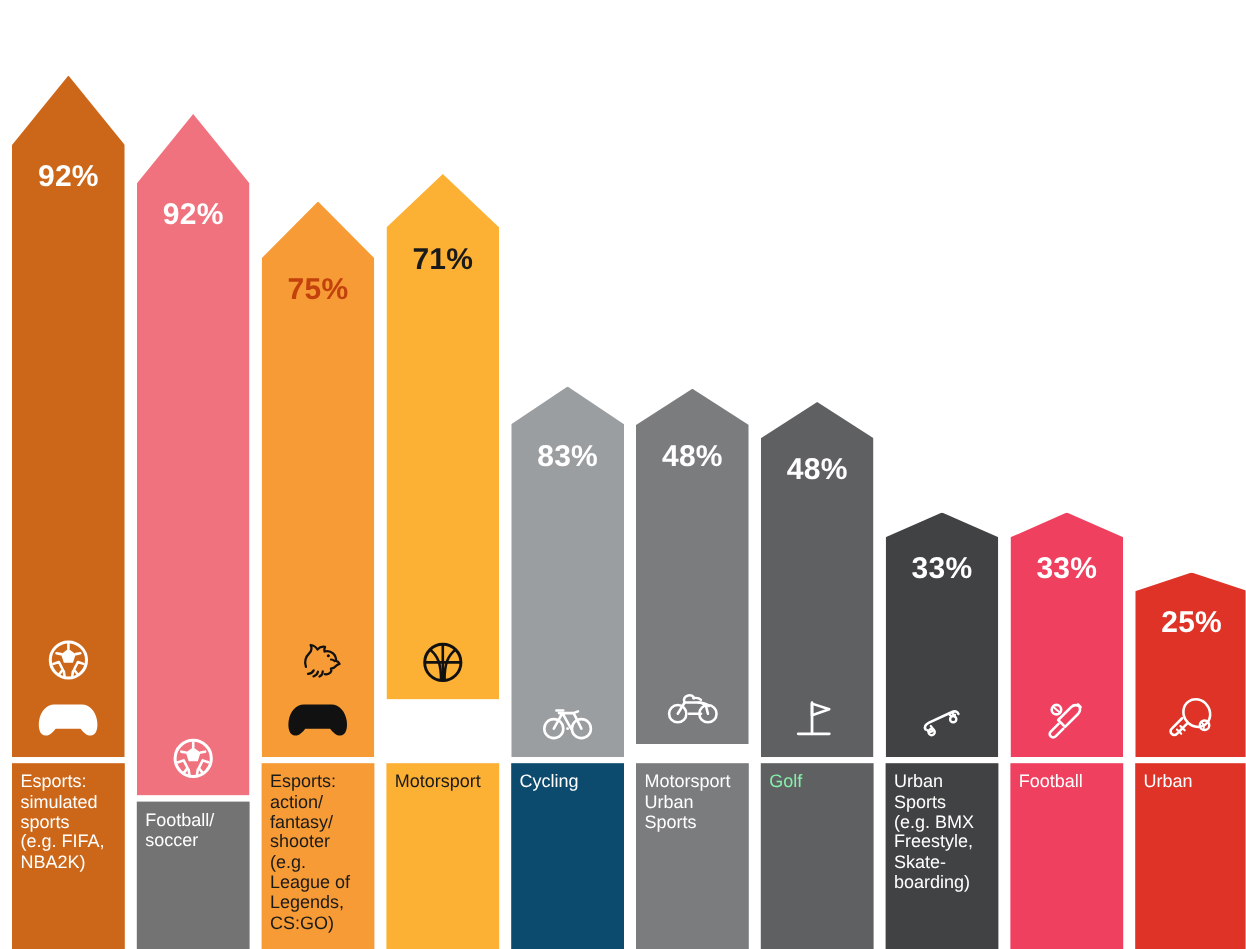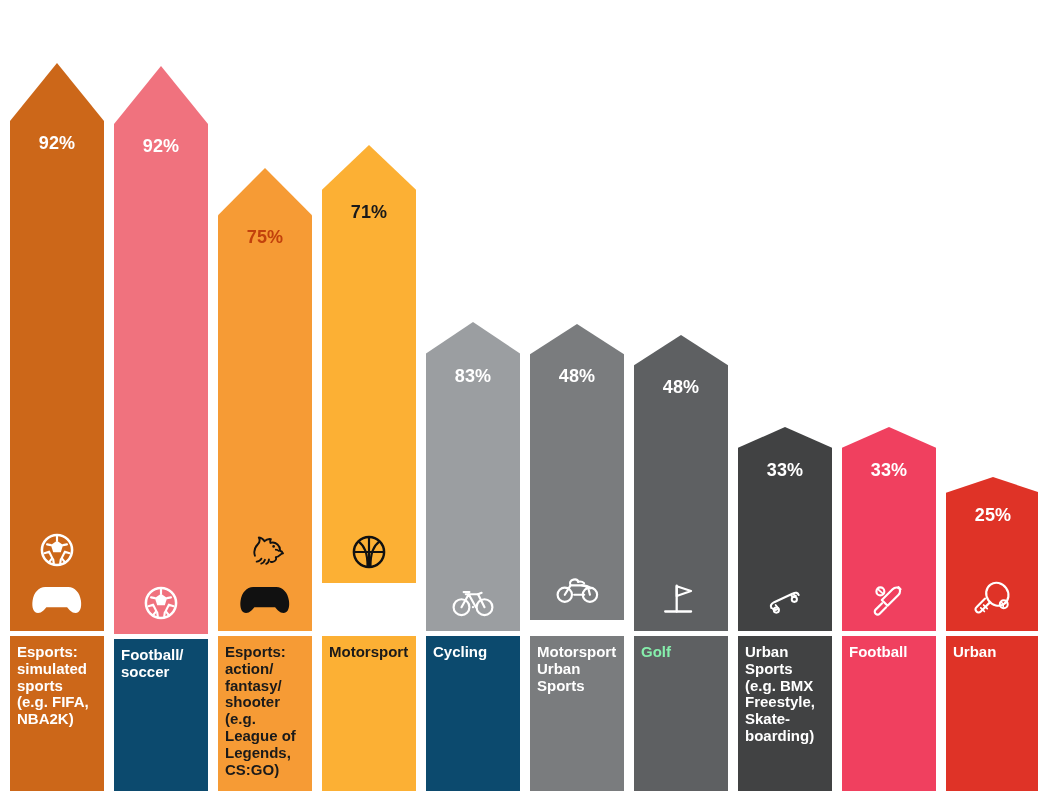--- a/index.html
+++ b/index.html
@@ -32,21 +32,21 @@
     align-items:center;
   }
   .bar-shape{
     position:absolute;
     left:0;top:0;right:0;bottom:0;
     clip-path:polygon(0% 100%, 0% 10.2%, 50% 0%, 100% 10.2%, 100% 100%);
   }
   .value{
     position:relative;
     z-index:2;
-    font-size:18px;
+    font-size:25px;
     font-weight:bold;
     letter-spacing:.2px;
     text-align:center;
     width:100%;
   }
   .icon-wrap{
     position:relative;
     z-index:2;
     width:100%;
     display:flex;
@@ -61,21 +61,21 @@
   .label{
     position:relative;
     box-sizing:border-box;
     padding:8px 7px 10px 7px;
     font-size:15px;
     line-height:1.12;
     height:155px;
     overflow:hidden;
     margin-top:5px;
   }
-  .label span{display:block;white-space:pre-line;font-weight:bold;}
+  .label span{display:block;white-space:pre-line;}
 </style>
 </head>
 <body>
 
 <div id="chart">
     <div class="col" style="left: 10px; width: 94px;">
       <div class="bar" style="height: 568px;">
         <div class="bar-shape" style="background: rgb(204, 103, 25);"></div>
         <div class="value" style="color: rgb(255, 255, 255); padding-top: 70px;">92%</div>
         <div class="icon-wrap">
@@ -106,21 +106,21 @@
         <div class="value" style="color: rgb(255, 255, 255); padding-top: 70px;">92%</div>
         <div class="icon-wrap">
           <svg width="46" height="46" viewBox="0 0 64 64" fill="none" stroke="#FFFFFF" stroke-width="3" stroke-linecap="round" stroke-linejoin="round">
             <circle cx="32" cy="32" r="21" stroke="#FFFFFF" stroke-width="3.5"></circle>
             <path d="M32 19l8.5 6.2-3.2 10H26.7l-3.2-10z" fill="#FFFFFF" stroke="none"></path>
             <path d="M32 13.5v5.5M45.8 24.2l-5.3 1M18.2 24.2l5.3 1M27.5 50.5l-0.8-5.5M36.5 50.5l0.8-5.5" stroke-width="3"></path>
             <path d="M14.5 36.5l6.5-2.2 4.5 9-4.2 5.2M49.5 36.5l-6.5-2.2-4.5 9 4.2 5.2" stroke-width="3"></path>
           </svg>
         </div>
       </div>
-      <div class="label" style="background: #0c4a6e; color: rgb(255, 255, 255); height: 152px;">
+      <div class="label" style="background: #737373; color: rgb(255, 255, 255); height: 123px;">
         <span>Football/
 soccer</span>
       </div>
     </div>
     <div class="col" style="left: 218px; width: 94px;">
       <div class="bar" style="height: 463px;">
         <div class="bar-shape" style="background: rgb(246, 155, 53);"></div>
         <div class="value" style="color: #c2410c; padding-top: 59px;">75%</div>
         <div class="icon-wrap">
           <svg width="46" height="46" viewBox="0 0 64 64" fill="none" stroke="#111111" stroke-width="3" stroke-linecap="round" stroke-linejoin="round">

